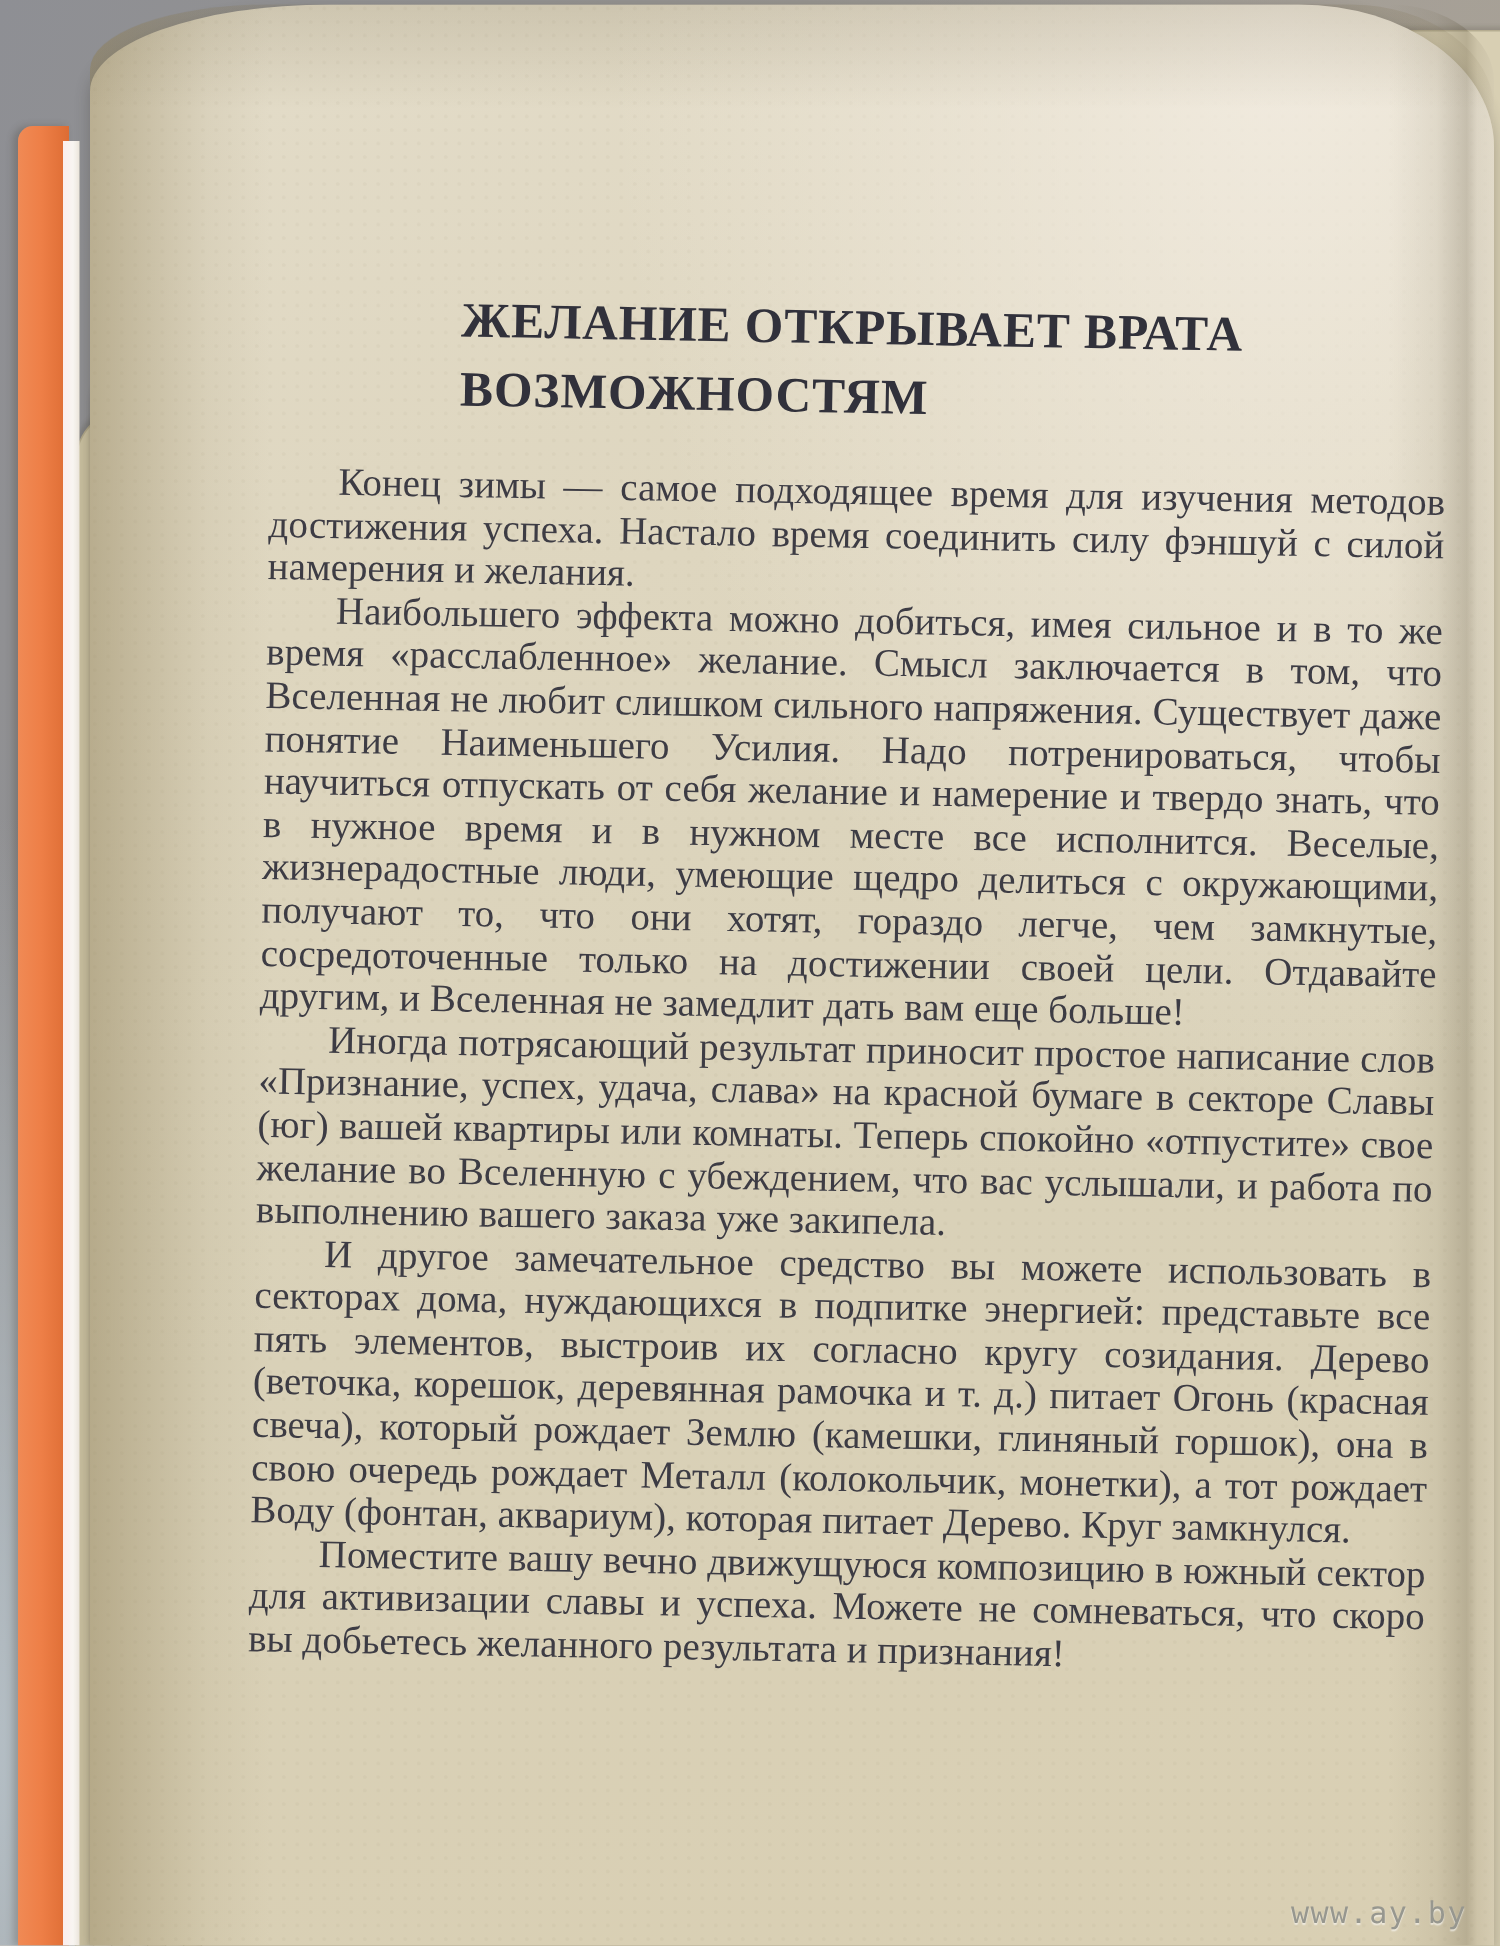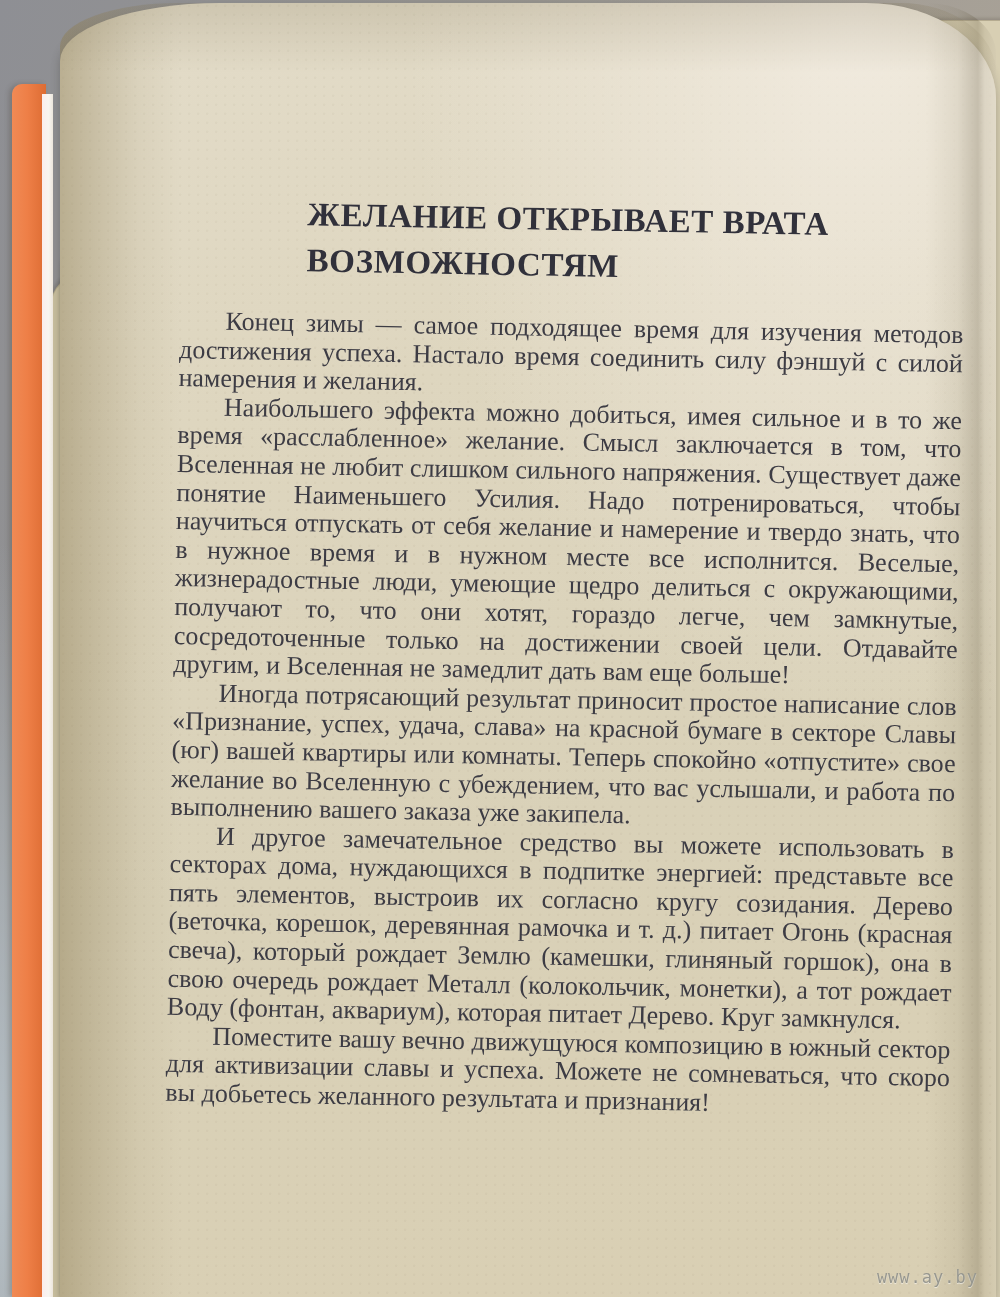--- a/index.html
+++ b/index.html
@@ -83,21 +83,21 @@
     color:#31313b;
   }
   .bodytext p{
     margin:0;text-indent:46px;text-align:justify;
     font-size:26px;line-height:28.6px;
     color:#3d3c44;
   }
   .watermark{
     position:absolute;right:22px;bottom:10px;
     font-family:"DejaVu Sans Mono",monospace;
-    font-size:17px;letter-spacing:1px;color:#97978f;
+    font-size:20px;letter-spacing:1px;color:#97978f;
     text-shadow:0 1px 1px rgba(255,255,255,0.6);
   }
 </style>
 </head>
 <body>
 
 <div class="scene">
 
   <div>
     <div class="fan-page"></div>

